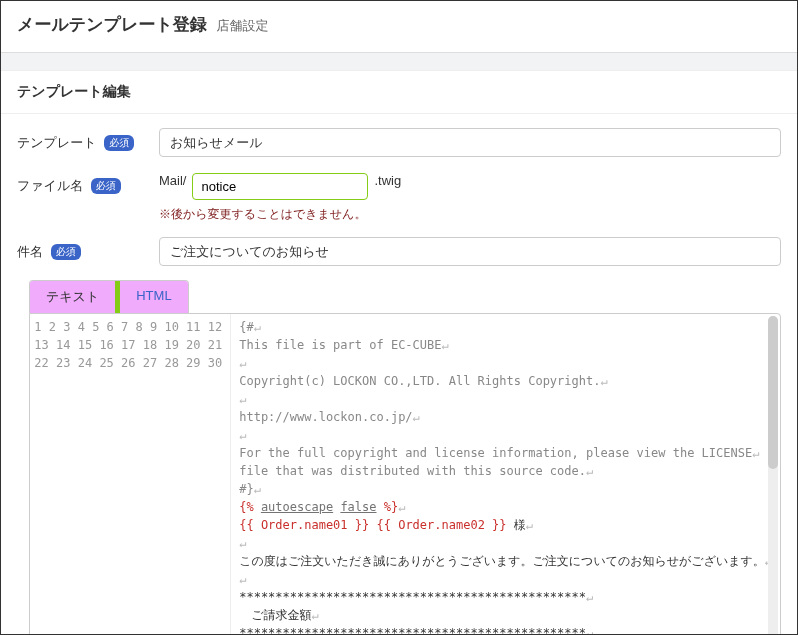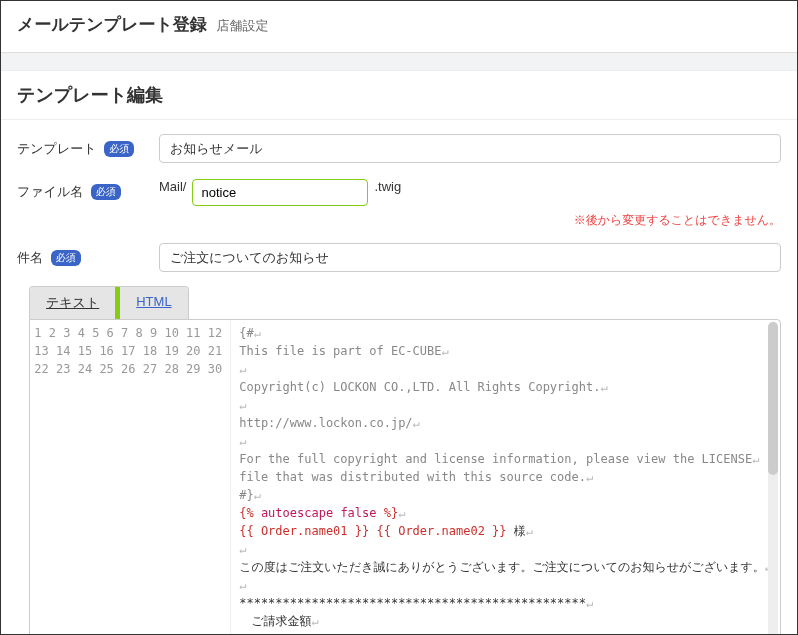--- a/index.html
+++ b/index.html
@@ -2,44 +2,44 @@
 <html><head>
 <meta charset="utf-8">
 <style>
 * { box-sizing: border-box; margin: 0; padding: 0; }
 body { font-family: "Hiragino Kaku Gothic ProN", "メイリオ", sans-serif; font-size: 13px; color: #333; background: #fff; }
 .page { border: 1px solid #333; width: 798px; height: 635px; overflow: hidden; }
 .header { padding: 12px 16px 16px; border-bottom: 1px solid #ddd; }
 .header h1 { display: inline; font-size: 17px; font-weight: bold; }
 .header .sub { font-size: 13px; color: #666; margin-left: 6px; }
 .gap { background: #f1f3f5; height: 18px; border-bottom: 1px solid #eee; }
-.section-title { padding: 12px 16px; font-size: 18px; font-weight: bold; border-bottom: 1px solid #eee; }
+.section-title { padding: 12px 16px; font-size: 14px; font-weight: bold; border-bottom: 1px solid #eee; }
 .content { padding: 14px 16px 16px; }
 .row { display: flex; align-items: flex-start; margin-bottom: 14px; }
 .row-label { width: 130px; flex-shrink: 0; padding-top: 6px; font-size: 13px; }
 .badge { display: inline-block; background: #3a64c7; color: #fff; font-size: 10px; border-radius: 6px; padding: 1px 5px; margin-left: 4px; vertical-align: 1px; }
 .row-field { flex: 1; padding-left: 12px; }
 .text-input { width: 100%; border: 1px solid #ccc; border-radius: 4px; padding: 6px 10px; font-size: 13px; color: #333; }
 .file-row { display: flex; align-items: flex-start; gap: 6px; margin-top: 2px; }
 .file-prefix, .file-suffix { font-size: 13px; color: #333; }
 .file-input { border: 1px solid #84cc16; border-radius: 4px; padding: 5px 8px; font-size: 13px; width: 176px; }
-.help { font-size: 12px; color: #ef4444; margin-top: 6px; text-align: right; }
+.help { font-size: 12px; color: #7f1d1d; margin-top: 6px; }
 .tabs { display: flex; border: 1px solid #ccc; border-bottom: none; border-top-left-radius: 4px; border-top-right-radius: 4px; overflow: hidden; width: fit-content; }
-.tab { padding: 7px 16px; font-size: 13px; cursor: pointer; background: #e5e5e5; text-decoration: underline; }
+.tab { padding: 7px 16px; font-size: 13px; cursor: pointer; background: #f0abfc; }
 .tab.active { color: #333; }
 .tab.inactive { color: #3a64c7; border-left: 5px solid #84cc16; }
 .editor-wrap { border: 1px solid #ccc; border-radius: 0 4px 4px 4px; height: 360px; position: relative; }
 .editor-scroll { position: absolute; inset: 0 0 14px 0; overflow: hidden; }
 .editor { display: flex; font-family: "Consolas", "Menlo", monospace; font-size: 12px; line-height: 1.5; height: 100%; }
 .gutter { background: #fff; color: #999; text-align: right; padding: 4px 8px 4px 4px; user-select: none; border-right: 1px solid #eee; min-width: 36px; }
 .code { padding: 4px 8px; white-space: pre; color: #333; flex: 1; }
 .tk-comment { color: #888; }
 .tk-twig { color: #c9302c; }
 .tk-var { color: #c9302c; }
-.tk-kw { color: #be185d; }
+.tk-kw { color: #737373; text-decoration: underline; }
 .eol { color: #bbb; }
 .vscroll { position: absolute; top: 2px; right: 2px; bottom: 16px; width: 10px; background: #eee; border-radius: 5px; }
 .vscroll .thumb { position: absolute; top: 0; height: 45%; left: 0; right: 0; background: #ccc; border-radius: 5px; }
 </style>
 </head>
 <body>
 
 <div class="page">
   <div class="header">
     <h1>メールテンプレート登録</h1>

